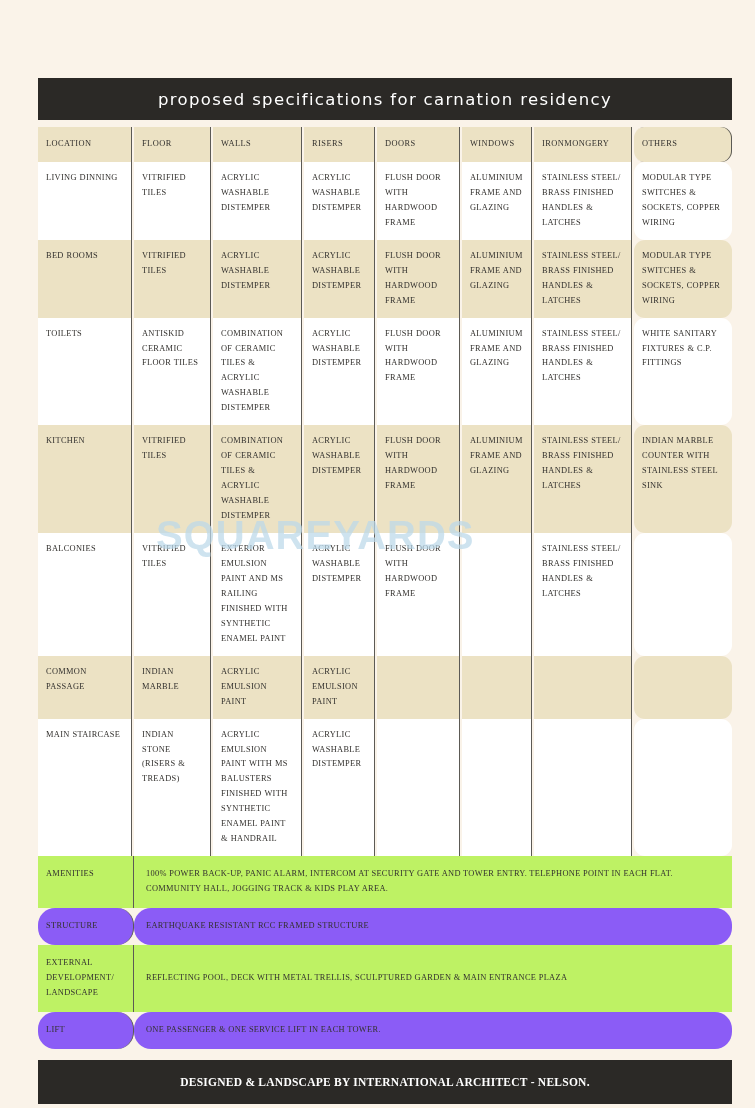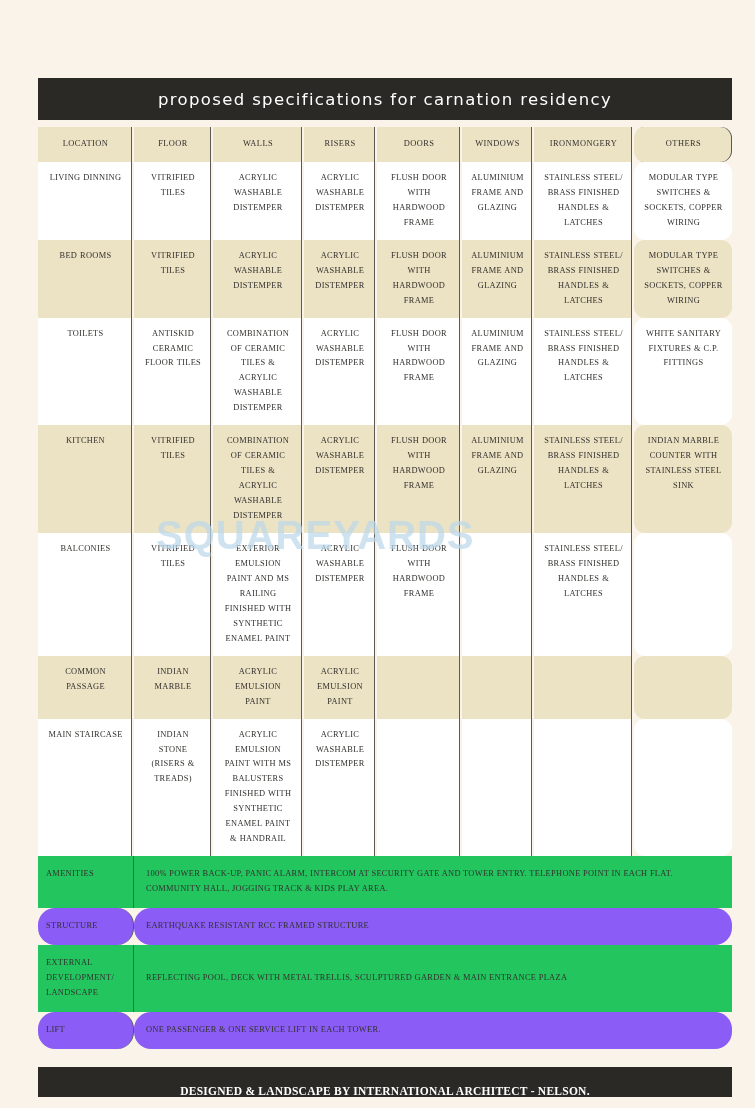--- a/index.html
+++ b/index.html
@@ -47,21 +47,20 @@
     grid-template-columns:
       96px            
       79px            
       91px            
       73px            
       85px            
       72px            
       100px           
       98px;           
     column-gap: 0;
-    text-align: center;
   }
 
   .cell {
     padding: 9px 7px 9px 8px;
     font-size: 8.4px;
     line-height: 1.78;
     letter-spacing: 0.32px;
     color: #33312e;
     box-sizing: border-box;
     border-right: 2px solid #faf3e9;
@@ -97,32 +96,32 @@
     box-sizing: border-box;
     display: flex;
     align-items: center;
   }
   .amen-grid .acell.lbl {
     border-right: 1px solid #5c5a55;
     align-items: flex-start;
     display: block;
   }
   .amen-light .acell { background: #8b5cf6; border-radius: 17px; }
-  .amen-dark  .acell { background: #22c55e; }
+  .amen-dark  .acell { background: #bef264; }
 
   .amen-grid .acell.val { padding-left: 12px; }
 
   
   .footer-banner {
     background: #2b2926;
-    height: 30px;
+    height: 44px;
     display: flex;
-    align-items: flex-end;
+    align-items: center;
     justify-content: center;
-    margin-top: 18px;
+    margin-top: 11px;
   }
   .footer-banner .footer-text {
     color: #ffffff;
     font-family: "Liberation Serif", serif;
     font-size: 11.5px;
     font-weight: bold;
     letter-spacing: 0.25px;
     white-space: nowrap;
   }
 

